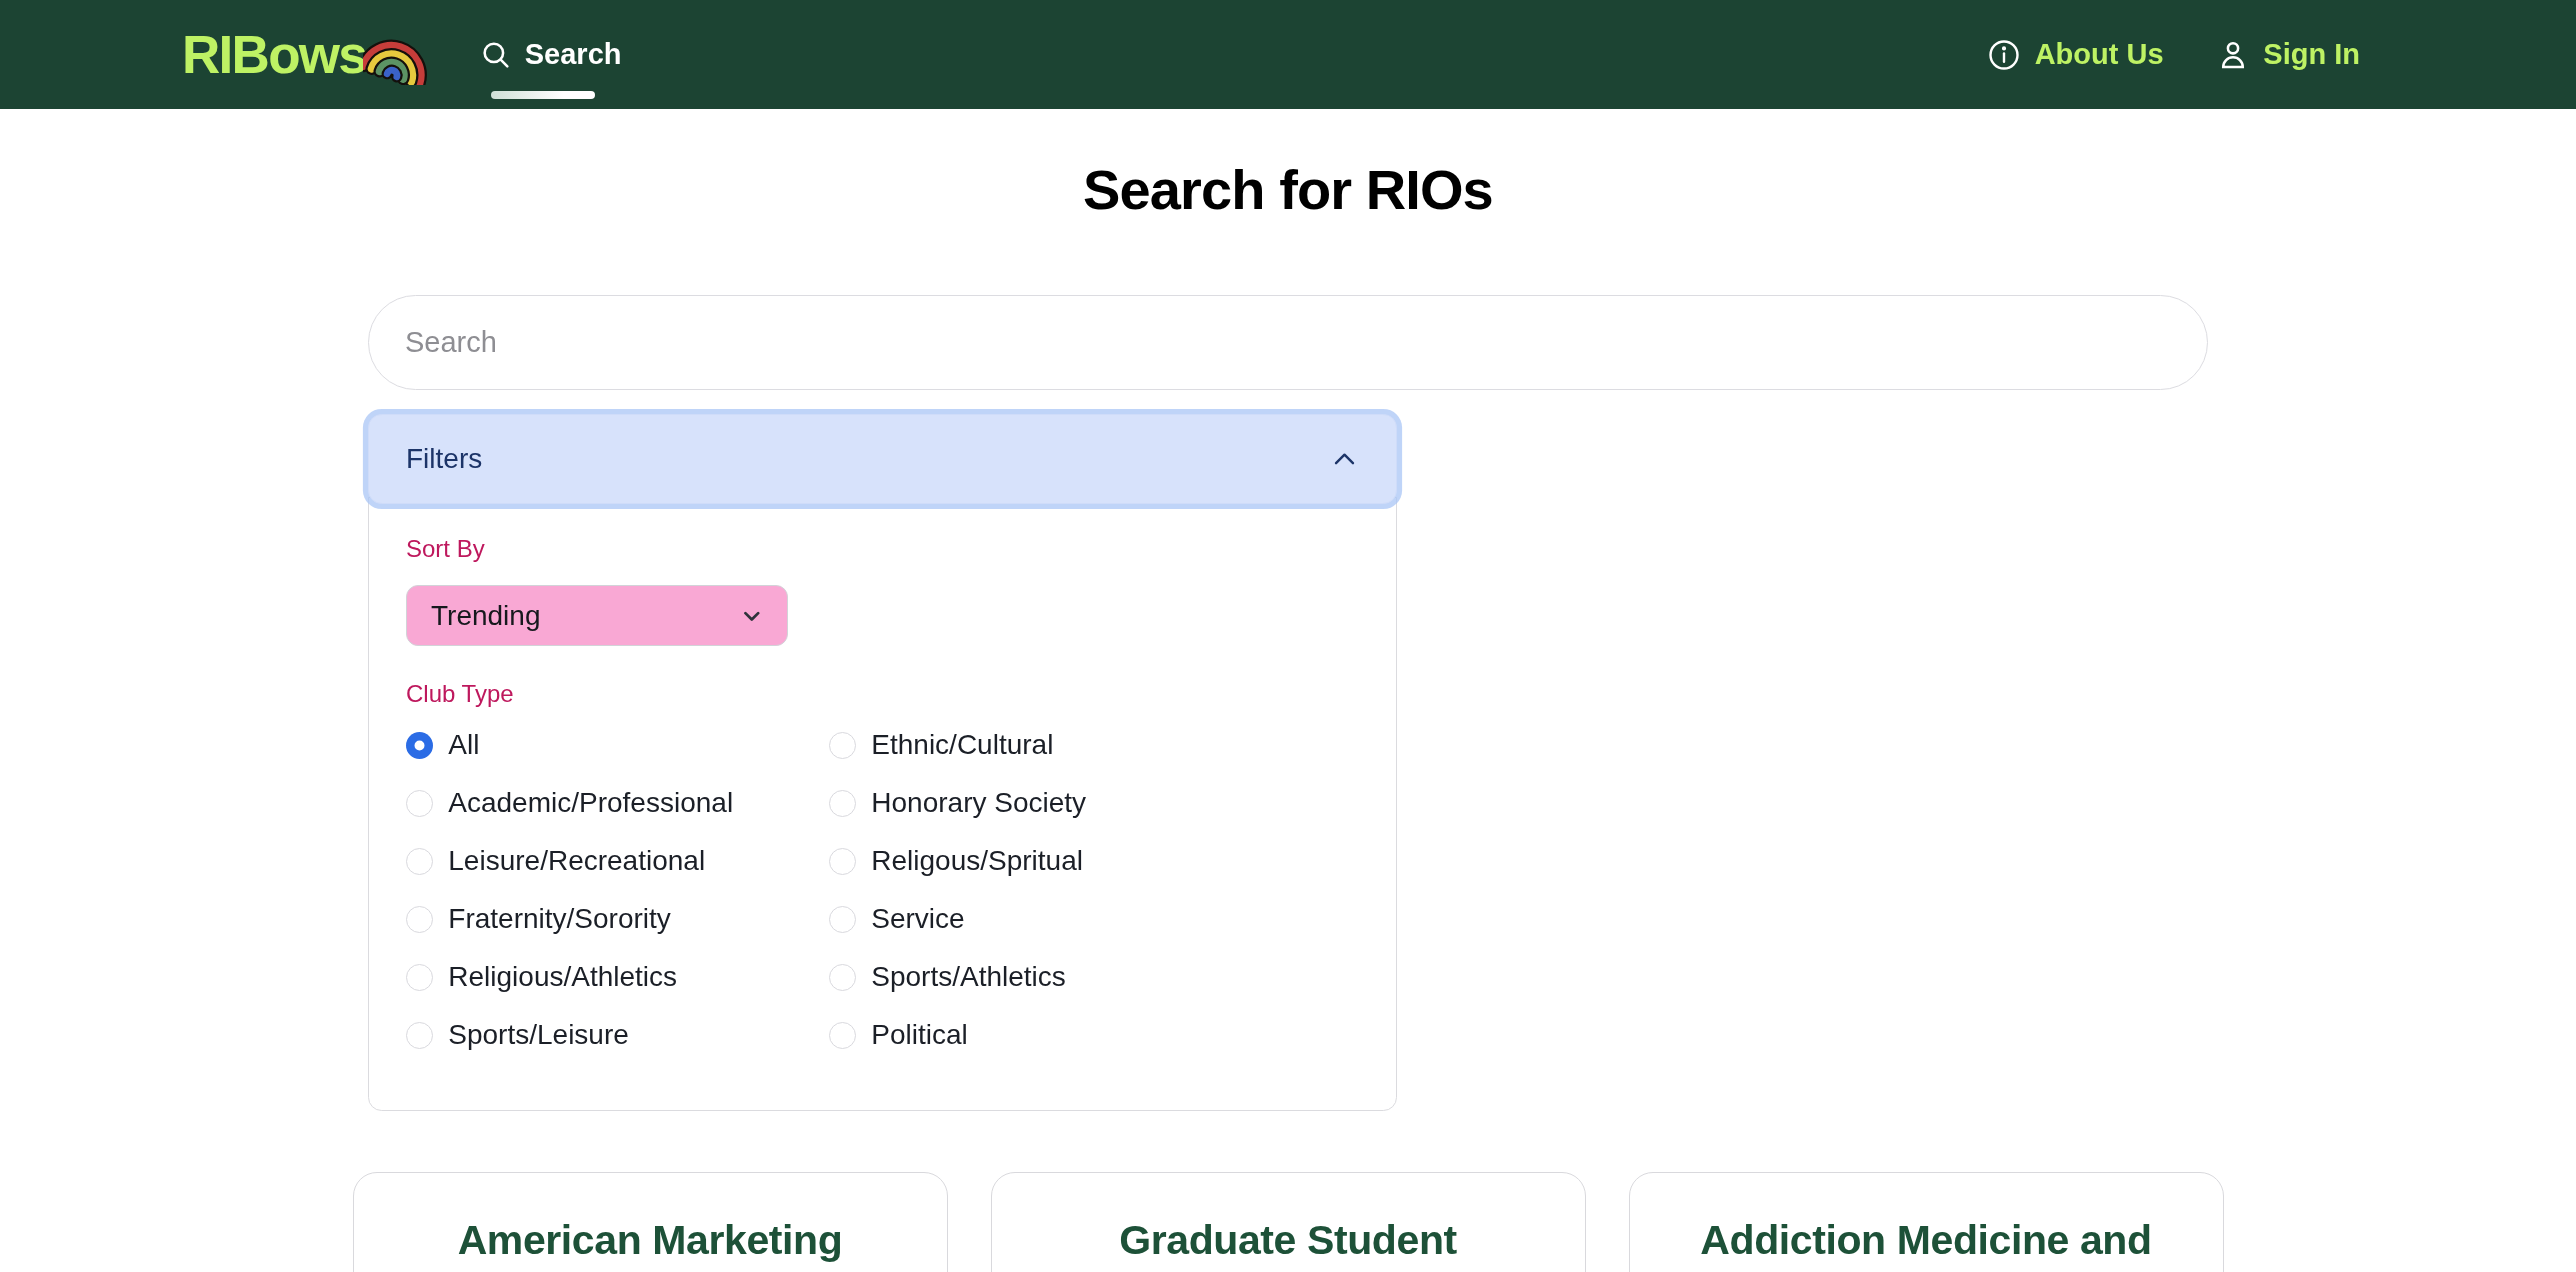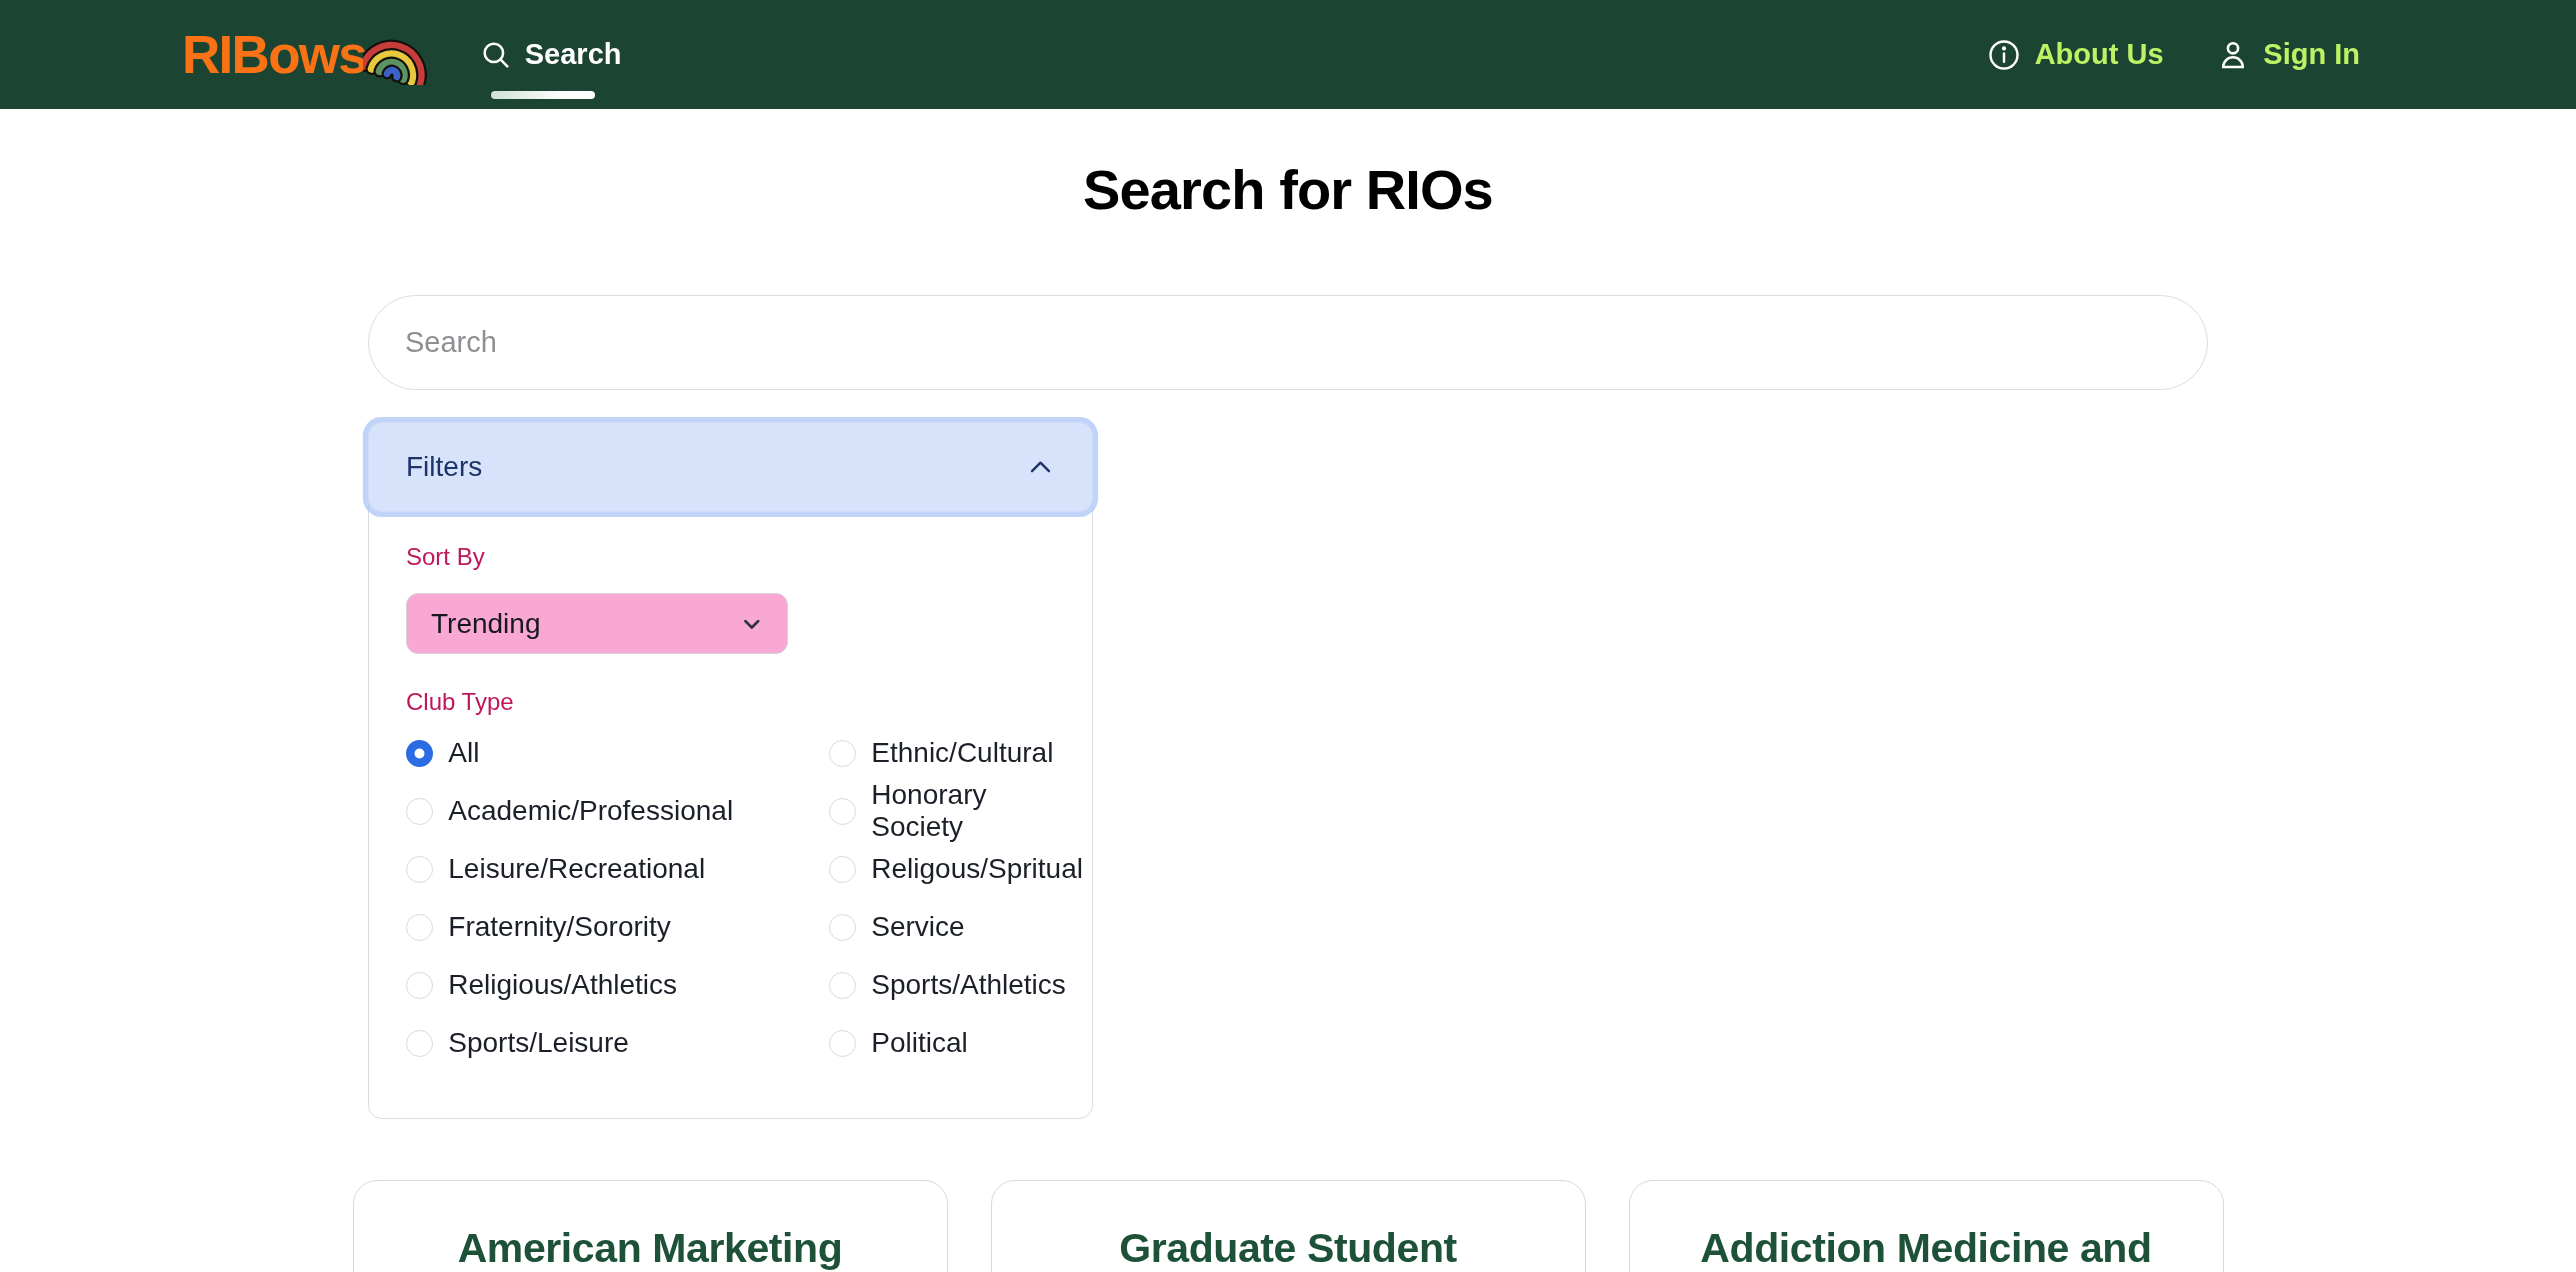--- a/index.html
+++ b/index.html
@@ -18,21 +18,21 @@
     align-items: center;
     position: relative;
   }
   .brand {
     display: flex;
     align-items: center;
     margin-left: 182px;
     cursor: pointer;
   }
   .brand-text {
-    color: #f97316;
+    color: #bef264;
     font-size: 53px;
     font-weight: 800;
     letter-spacing: -1.7px;
     line-height: 1;
   }
   .brand-rainbow {
     width: 68px;
     height: 72px;
     margin-left: -3.4px;
     margin-top: -12px;
@@ -103,22 +103,22 @@
     padding: 0 36px;
     font-size: 29px;
     font-family: "Liberation Sans", sans-serif;
     color: #1b1f27;
     outline: none;
   }
   .search-input::placeholder { color: #8e8e93; }
 
   
   .filters-wrap {
-    width: 725px;
-    margin-top: 32px;
+    width: 1029px;
+    margin-top: 24px;
     position: relative;
   }
   .filters-header {
     position: relative;
     z-index: 2;
     height: 90px;
     background: #d7e2fb;
     border: 1.7px solid #cfdcf9;
     border-radius: 13.6px;
     box-shadow: 0 0 0 5.1px rgba(170, 197, 245, 0.75);

